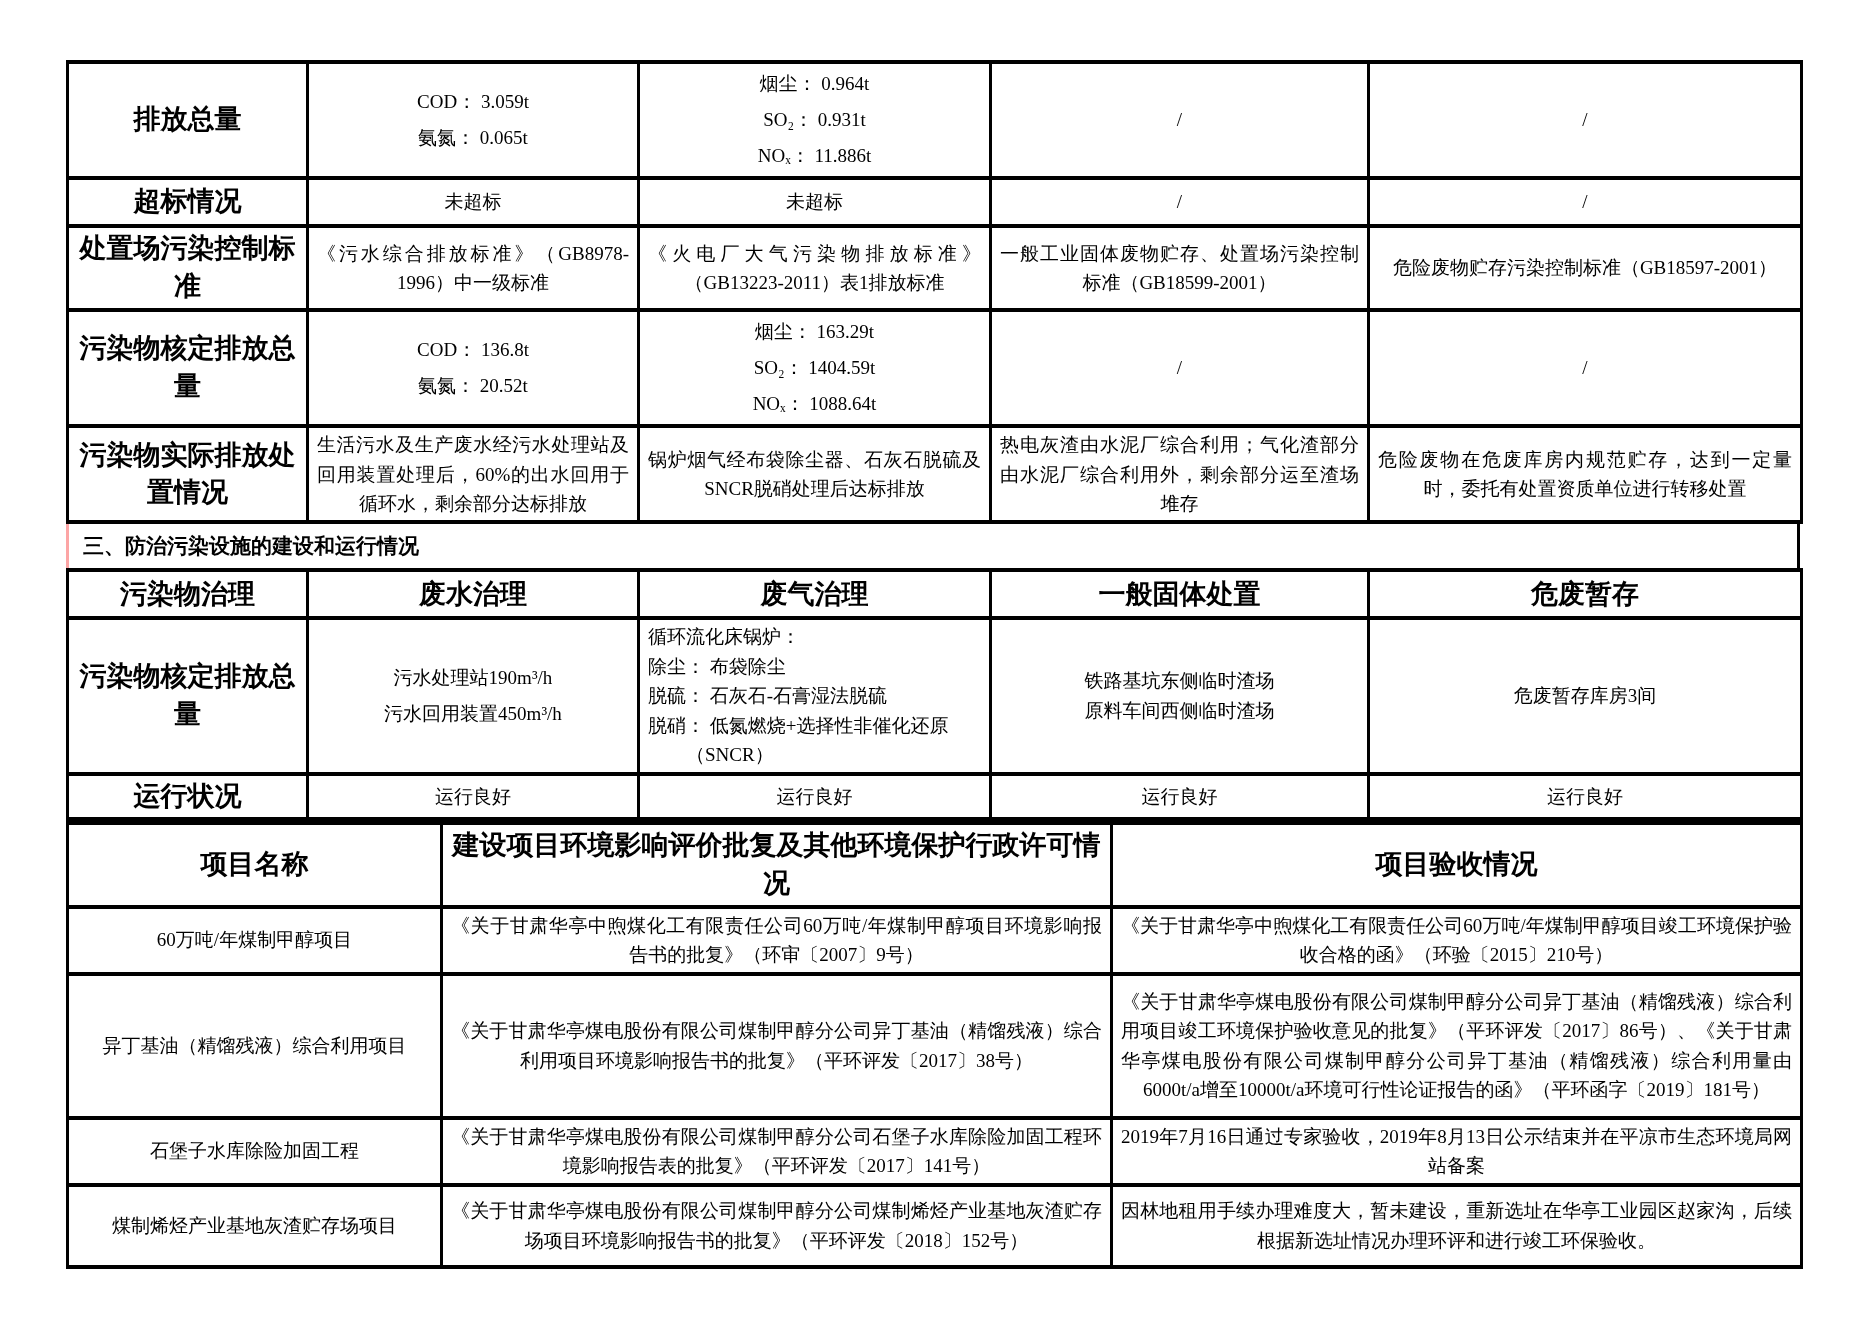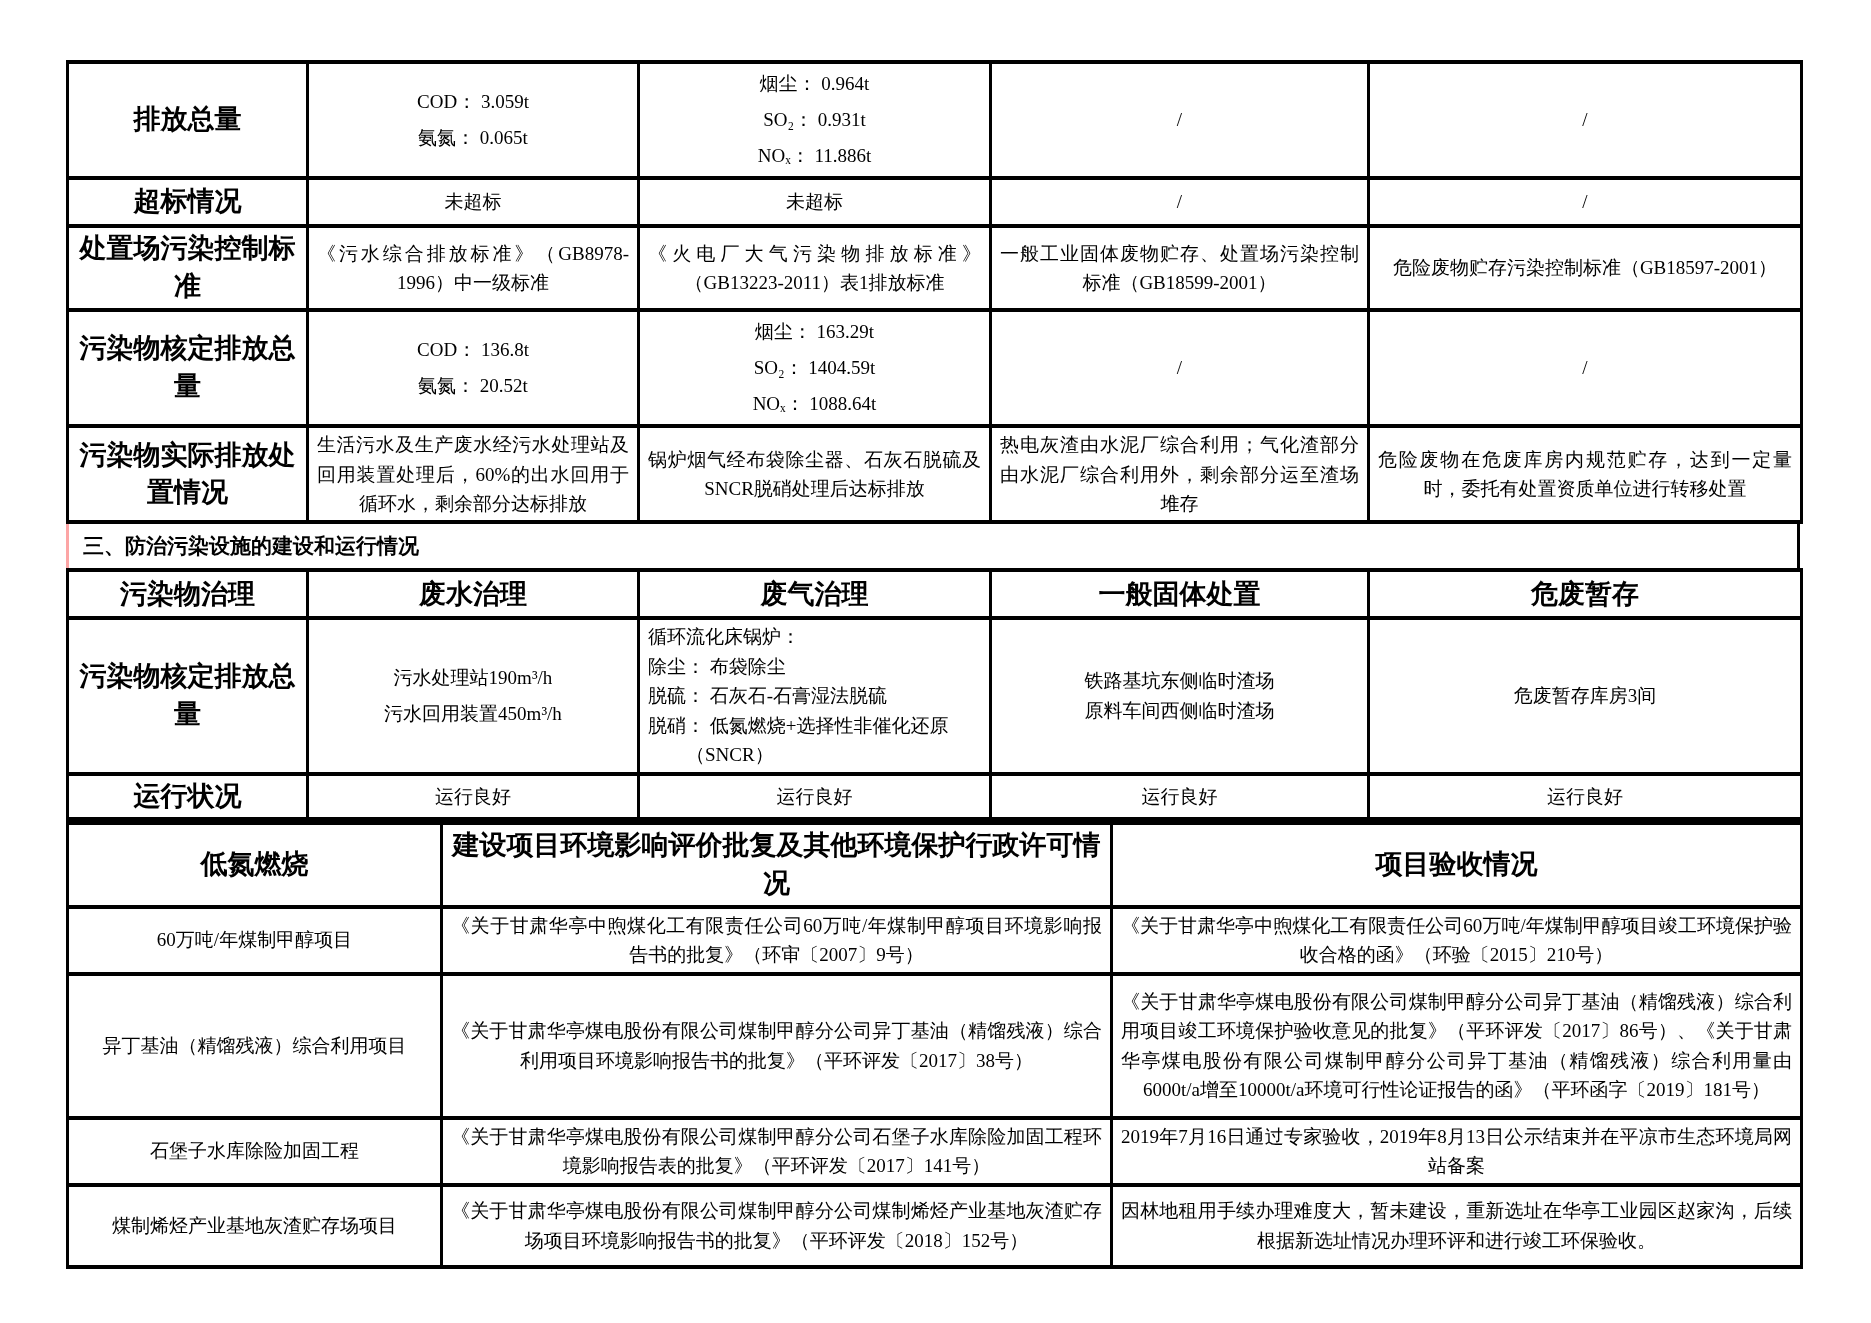--- a/index.html
+++ b/index.html
@@ -134,21 +134,21 @@
 
 
     <table>
       <colgroup>
         <col style="width:374px">
           <col style="width:670px">
           <col style="width:690px">
       </colgroup>
       <tbody>
           <tr class="h42">
-        <th class="lbl">低氮燃烧</th>
+        <th class="lbl">项目名称</th>
         <th class="lbl">建设项目环境影响评价批复及其他环境保护行政许可情况</th>
         <th class="lbl">项目验收情况</th>
       </tr>
       <tr class="h64">
         <td>60万吨/年煤制甲醇项目</td>
         <td class="para">《关于甘肃华亭中煦煤化工有限责任公司60万吨/年煤制甲醇项目环境影响报告书的批复》（环审〔2007〕9号）</td>
         <td class="para">《关于甘肃华亭中煦煤化工有限责任公司60万吨/年煤制甲醇项目竣工环境保护验收合格的函》（环验〔2015〕210号）</td>
       </tr>
       <tr class="h144">
         <td>异丁基油（精馏残液）综合利用项目</td>

